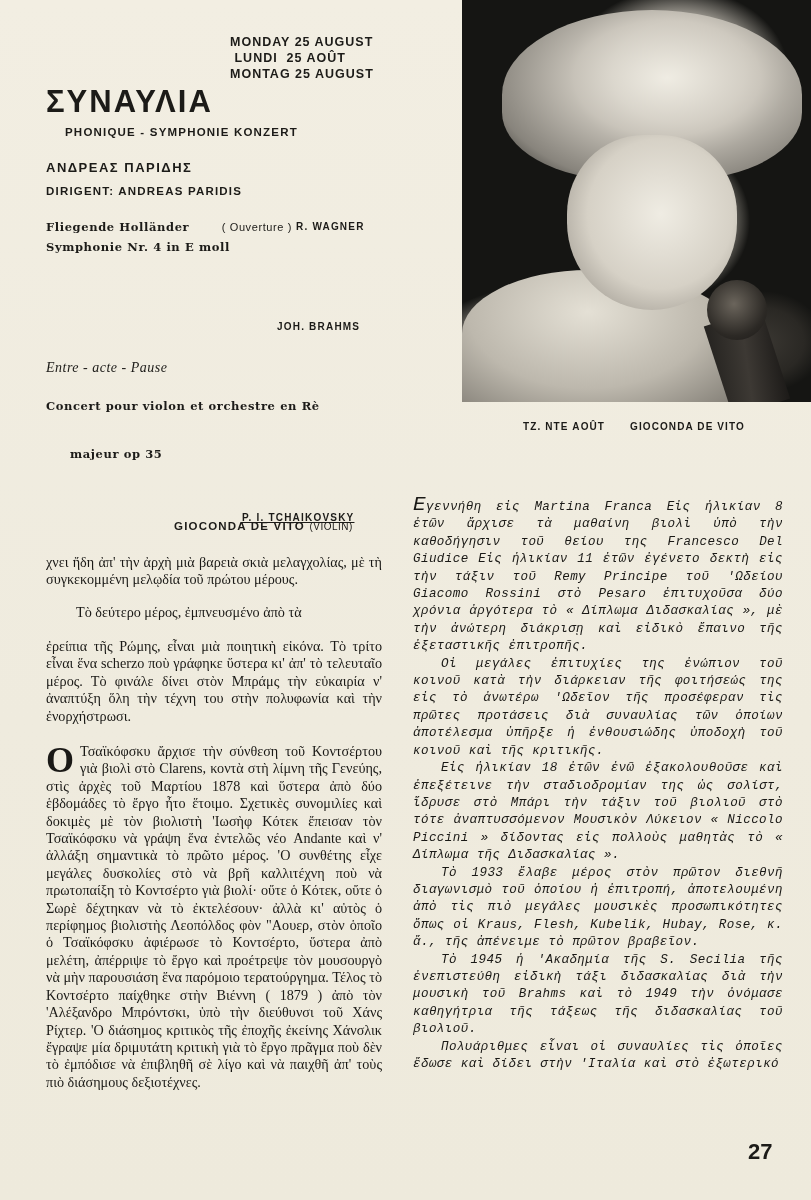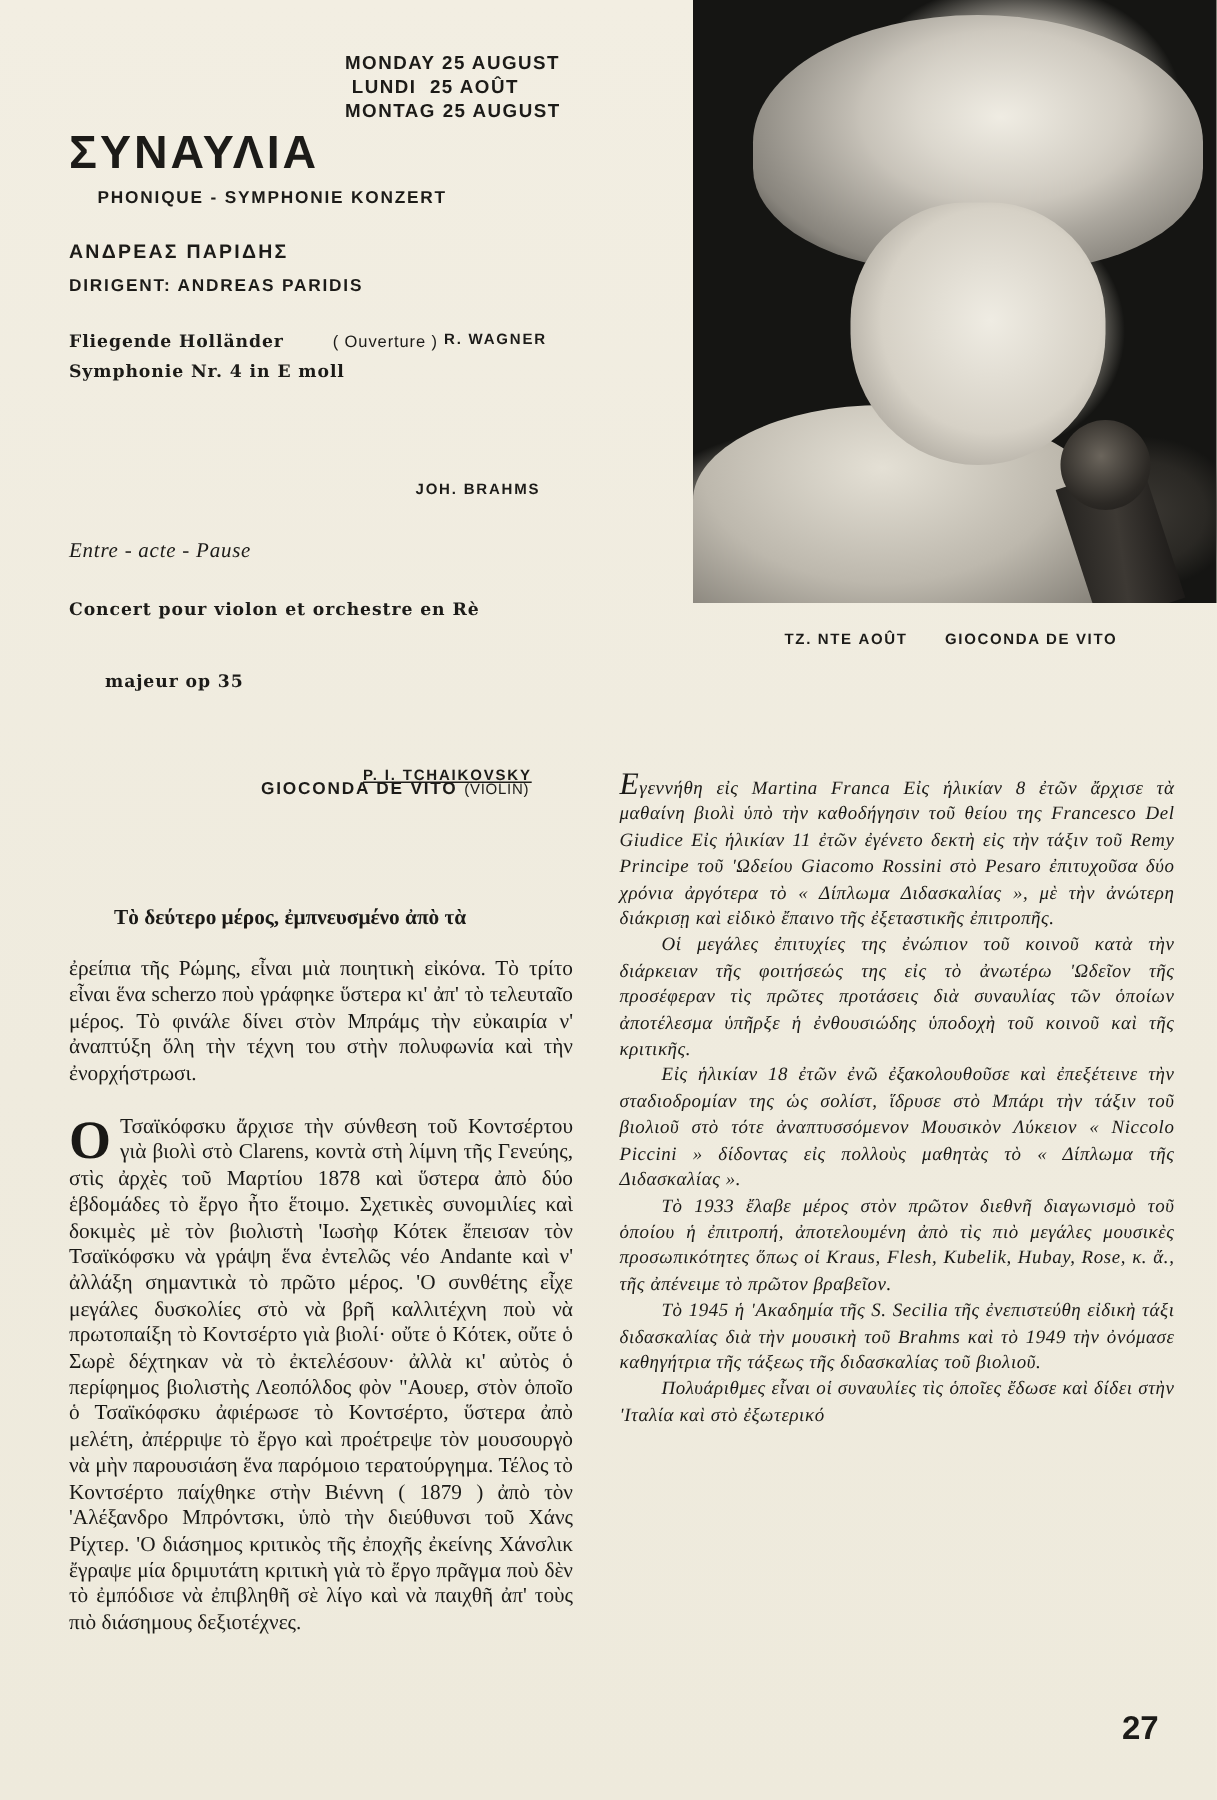--- a/index.html
+++ b/index.html
@@ -60,21 +60,21 @@
   
   .col { position: absolute; font-size: 14.2px; line-height: 17.4px; text-align: justify; color: #1a1916; }
   .col p { margin: 0; }
   .left-col { left: 46px; width: 336px; font-family: "Liberation Serif", serif; }
   .lc-a { top: 554px; }
   .lc-c { top: 638px; }
   .lc-d { top: 743px; }
   .indent { text-indent: 30px; }
   .dropcap { float: left; font-size: 36px; line-height: 30px; font-weight: bold; margin: 2px 6px 0 0; font-family: "Liberation Serif", serif; }
 
-  .right-col { left: 413px; width: 370px; top: 514px; font-style: italic; font-family: Liberation Serif, serif; font-size: 12.6px; line-height: 17.4px; letter-spacing: 0.4px; }
+  .right-col { left: 413px; width: 370px; top: 496px; font-style: italic; font-family: Liberation Mono, monospace; font-size: 12.6px; line-height: 17.4px; letter-spacing: 0.4px; }
   .right-col .lead-cap { font-size: 21px; font-style: italic; }
   .right-col .indent { text-indent: 28px; }
 
   .page-num { position: absolute; left: 748px; top: 1139px; font-size: 22px; font-family: "Liberation Sans", sans-serif; font-weight: bold; letter-spacing: 0; }
 </style>
 </head>
 <body>
 
 <div class="page">
 
@@ -107,21 +107,24 @@
   <div class="photo">
     <div class="neck"></div>
     <div class="hair"></div>
     <div class="face"></div>
     <div class="pegbox"></div>
     <div class="scroll"></div>
   </div>
   <div class="caption cap-gr">ΤΖ. ΝΤΕ AOÛT</div>
   <div class="caption cap-lat">GIOCONDA DE VITO</div>
 
-  <div class="col left-col" style="top:604px;font-weight:bold;">
+  <div class="col left-col lc-a">
+    <p>χνει ἤδη ἀπ' τὴν ἀρχὴ μιὰ βαρειὰ σκιὰ μελαγχολίας, μὲ τὴ συγκεκομμένη μελῳδία τοῦ πρώτου μέρους.</p>
+  </div>
+  <div class="col left-col" style="top:604px;">
     <p class="indent">Τὸ δεύτερο μέρος, ἐμπνευσμένο ἀπὸ τὰ</p>
   </div>
   <div class="col left-col lc-c">
     <p>ἐρείπια τῆς Ρώμης, εἶναι μιὰ ποιητικὴ εἰκόνα. Τὸ τρίτο εἶναι ἕνα scherzo ποὺ γράφηκε ὕστερα κι' ἀπ' τὸ τελευταῖο μέρος. Τὸ φινάλε δίνει στὸν Μπράμς τὴν εὐκαιρία ν' ἀναπτύξη ὅλη τὴν τέχνη του στὴν πολυφωνία καὶ τὴν ἐνορχήστρωσι.</p>
   </div>
   <div class="col left-col lc-d">
     <span class="dropcap">Ο</span>
     <p>Τσαϊκόφσκυ ἄρχισε τὴν σύνθεση τοῦ Κοντσέρτου γιὰ βιολὶ στὸ Clarens, κοντὰ στὴ λίμνη τῆς Γενεύης, στὶς ἀρχὲς τοῦ Μαρτίου 1878 καὶ ὕστερα ἀπὸ δύο ἑβδομάδες τὸ ἔργο ἦτο ἕτοιμο. Σχετικὲς συνομιλίες καὶ δοκιμὲς μὲ τὸν βιολιστὴ 'Ιωσὴφ Κότεκ ἔπεισαν τὸν Τσαϊκόφσκυ νὰ γράψη ἕνα ἐντελῶς νέο Andante καὶ ν' ἀλλάξη σημαντικὰ τὸ πρῶτο μέρος. 'Ο συνθέτης εἶχε μεγάλες δυσκολίες στὸ νὰ βρῆ καλλιτέχνη ποὺ νὰ πρωτοπαίξη τὸ Κοντσέρτο γιὰ βιολί· οὔτε ὁ Κότεκ, οὔτε ὁ Σωρὲ δέχτηκαν νὰ τὸ ἐκτελέσουν· ἀλλὰ κι' αὐτὸς ὁ περίφημος βιολιστὴς Λεοπόλδος φὸν "Αουερ, στὸν ὁποῖο ὁ Τσαϊκόφσκυ ἀφιέρωσε τὸ Κοντσέρτο, ὕστερα ἀπὸ μελέτη, ἀπέρριψε τὸ ἔργο καὶ προέτρεψε τὸν μουσουργὸ νὰ μὴν παρουσιάση ἕνα παρόμοιο τερατούργημα. Τέλος τὸ Κοντσέρτο παίχθηκε στὴν Βιέννη ( 1879 ) ἀπὸ τὸν 'Αλέξανδρο Μπρόντσκι, ὑπὸ τὴν διεύθυνσι τοῦ Χάνς Ρίχτερ. 'Ο διάσημος κριτικὸς τῆς ἐποχῆς ἐκείνης Χάνσλικ ἔγραψε μία δριμυτάτη κριτικὴ γιὰ τὸ ἔργο πρᾶγμα ποὺ δὲν τὸ ἐμπόδισε νὰ ἐπιβληθῆ σὲ λίγο καὶ νὰ παιχθῆ ἀπ' τοὺς πιὸ διάσημους δεξιοτέχνες.</p>
   </div>
 

